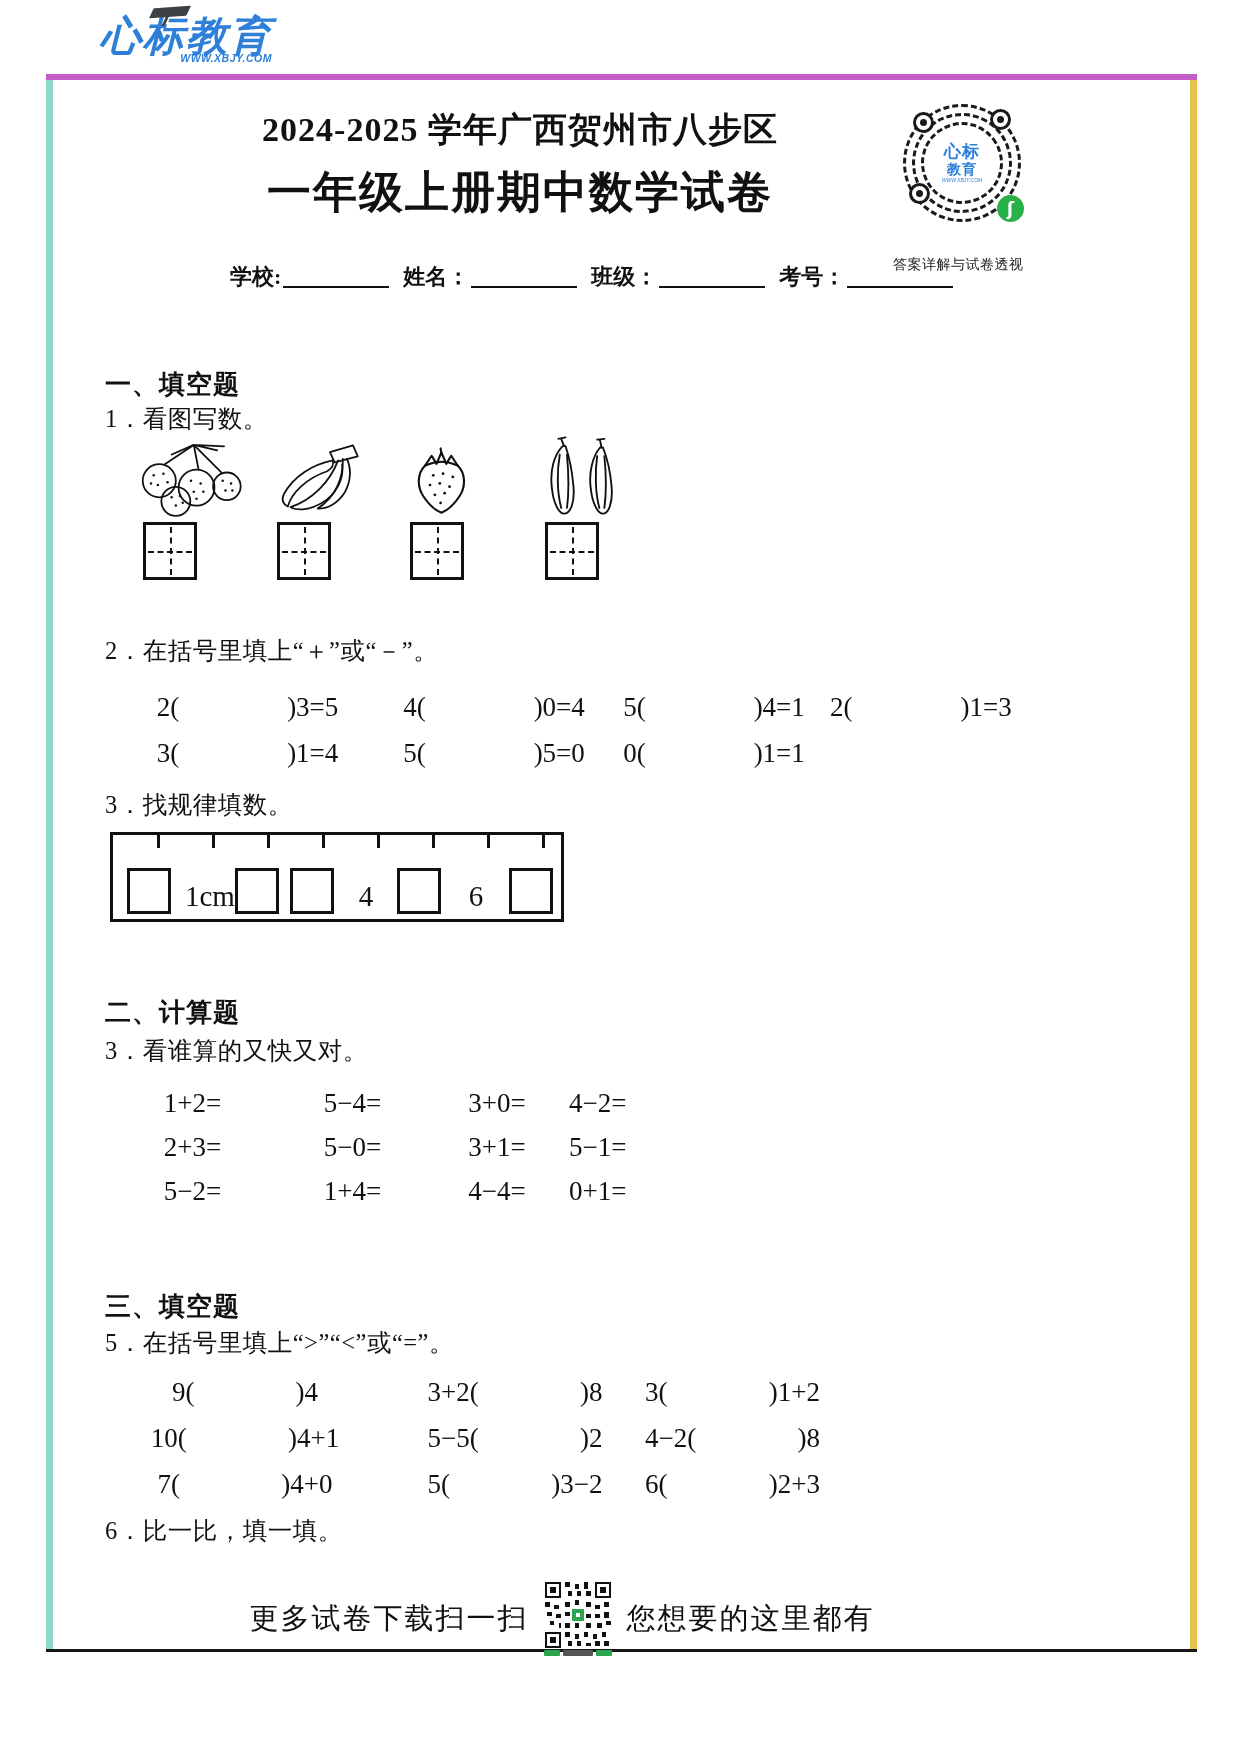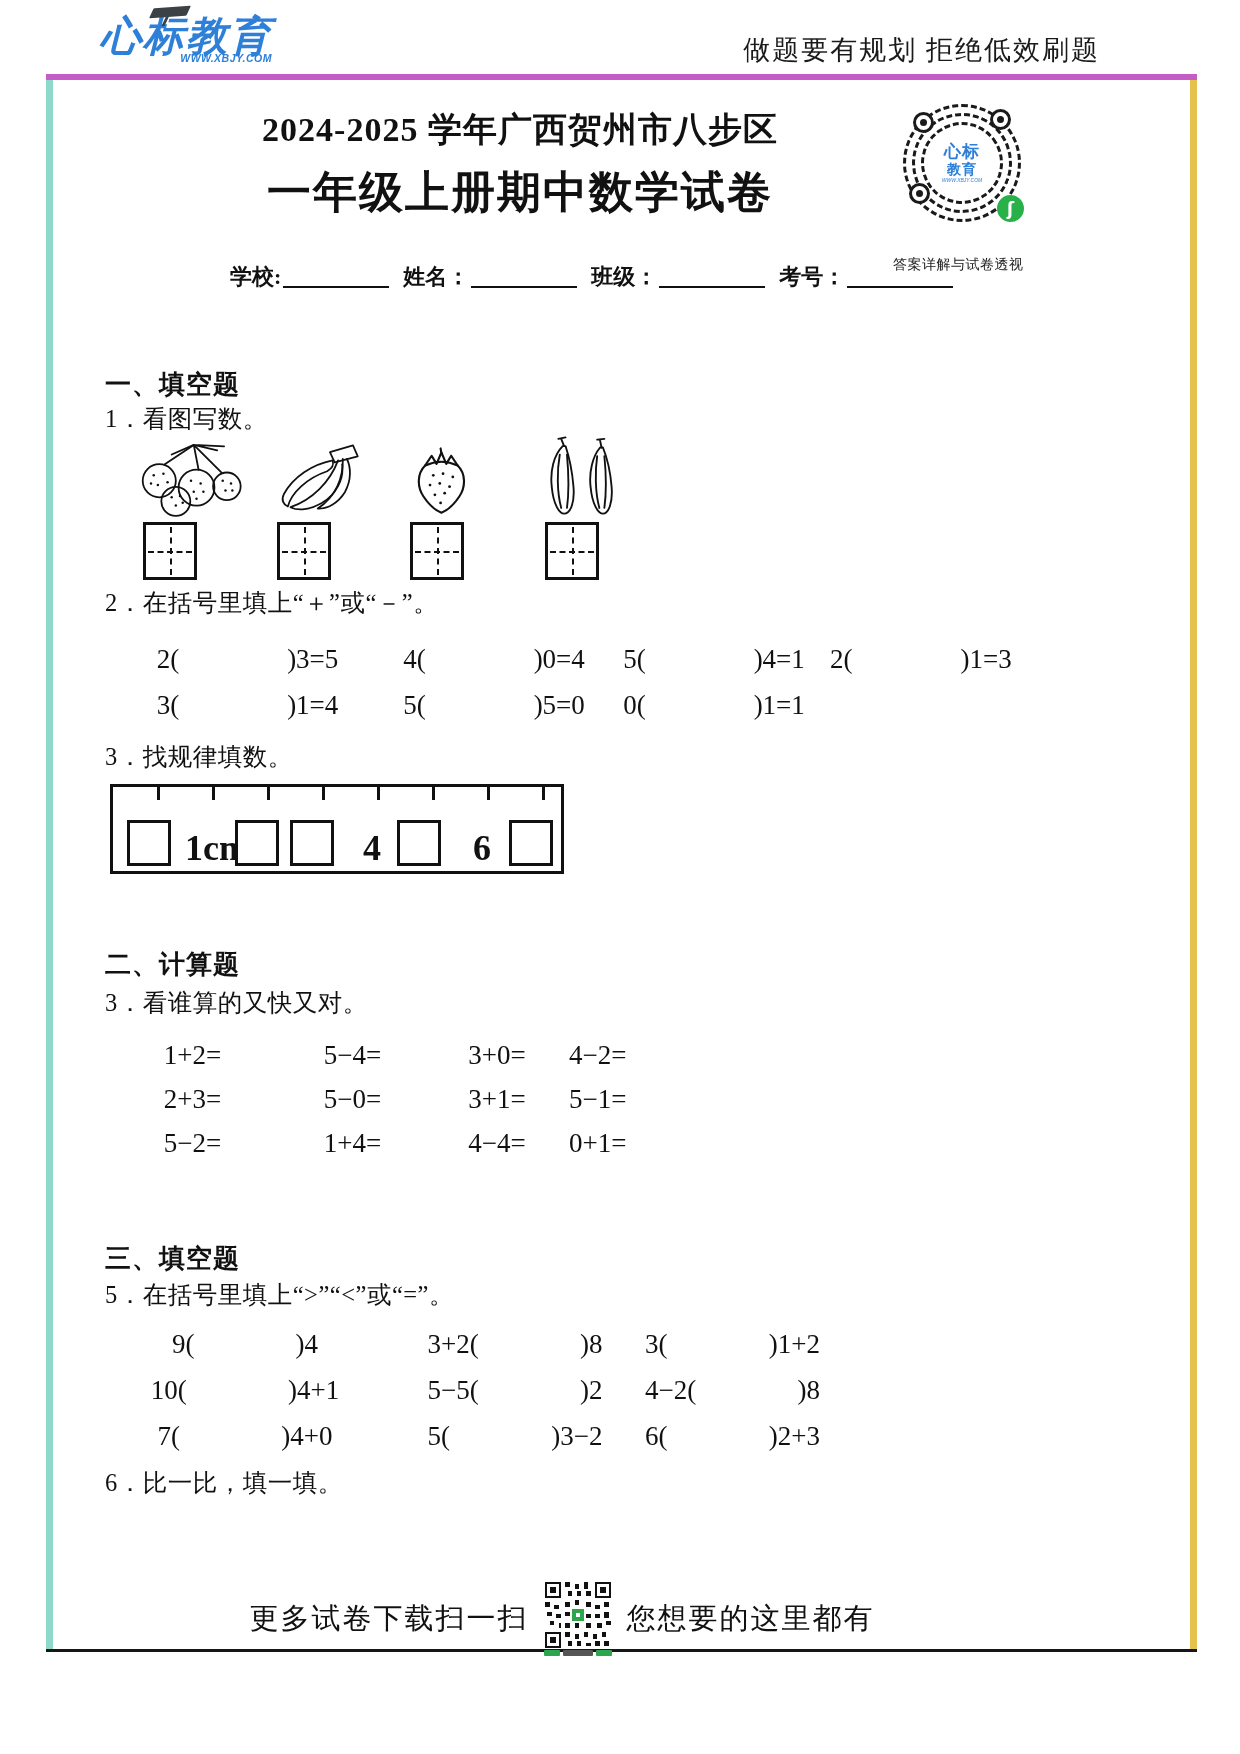--- a/index.html
+++ b/index.html
@@ -60,32 +60,32 @@
   
   .fruit-area{position:relative;margin-top:4px;height:150px;}
   .fruit{position:absolute;top:0;}
   .f-lychee{left:2px;} .f-banana{left:140px;top:2px;} .f-straw{left:300px;top:8px;} .f-gourd{left:420px;top:-2px;}
   .tianzi{position:absolute;top:84px;width:48px;height:52px;border:3px solid #111;}
   .tz1{left:38px;} .tz2{left:172px;} .tz3{left:305px;} .tz4{left:440px;}
   .tianzi::before{content:"";position:absolute;left:50%;top:2px;bottom:2px;border-left:2px dashed #111;}
   .tianzi::after{content:"";position:absolute;top:50%;left:2px;right:2px;border-top:2px dashed #111;}
 
   
-  .q2-label{}
+  .q2-label{margin-top:48px;}
   .eqrow{display:flex;font-size:27px;line-height:34px;}
   .eqr1{margin-top:24px;margin-bottom:12px;}
   .eqrow .c{white-space:pre;text-align:center;}
   .q2row .c:nth-child(1){width:285px;} .q2row .c:nth-child(2){width:208px;} .q2row .c:nth-child(3){width:232px;}
 
   
   .q3-label{margin-top:20px;}
   .ruler{position:relative;margin-top:12px;margin-left:5px;width:448px;height:84px;border:3px solid #111;}
   .tick{position:absolute;top:0;width:3px;height:13px;background:#111;}
   .rbox{position:absolute;bottom:5px;width:38px;height:40px;border:3px solid #111;background:#fff;}
-  .rlabel{position:absolute;bottom:8px;font-size:36px;line-height:30px;text-align:right;font-weight:bold;}
+  .rlabel{position:absolute;bottom:8px;font-size:29px;line-height:30px;text-align:center;}
 
   
   .q4-label{margin-top:8px;}
   .q4rows{margin-top:20px;}
   .q4row{margin-bottom:10px;}
   .q4row .c:nth-child(1){width:175px;} .q4row .c:nth-child(2){width:145px;} .q4row .c:nth-child(3){width:144px;}
 
   
   .q5-label{margin-top:6px;}
   .q5rows{margin-top:18px;}
@@ -109,21 +109,20 @@
 </head>
 <body>
 
 <div class="page">
 
   <div class="logo">
     <span class="logo-text">心标教育</span>
     <span class="cap"></span>
     <div class="logo-sub">WWW.XBJY.COM</div>
   </div>
-  <div class="slogan">做题要有规划 拒绝低效刷题</div>
 
   <div class="line-top"></div>
   <div class="bar-left"></div>
   <div class="bar-right"></div>
   <div class="line-bottom"></div>
 
   <div class="qrc">
     <div class="qrc-ring r1"></div>
     <div class="qrc-ring r2"></div>
     <div class="qrc-ring r3"></div>

